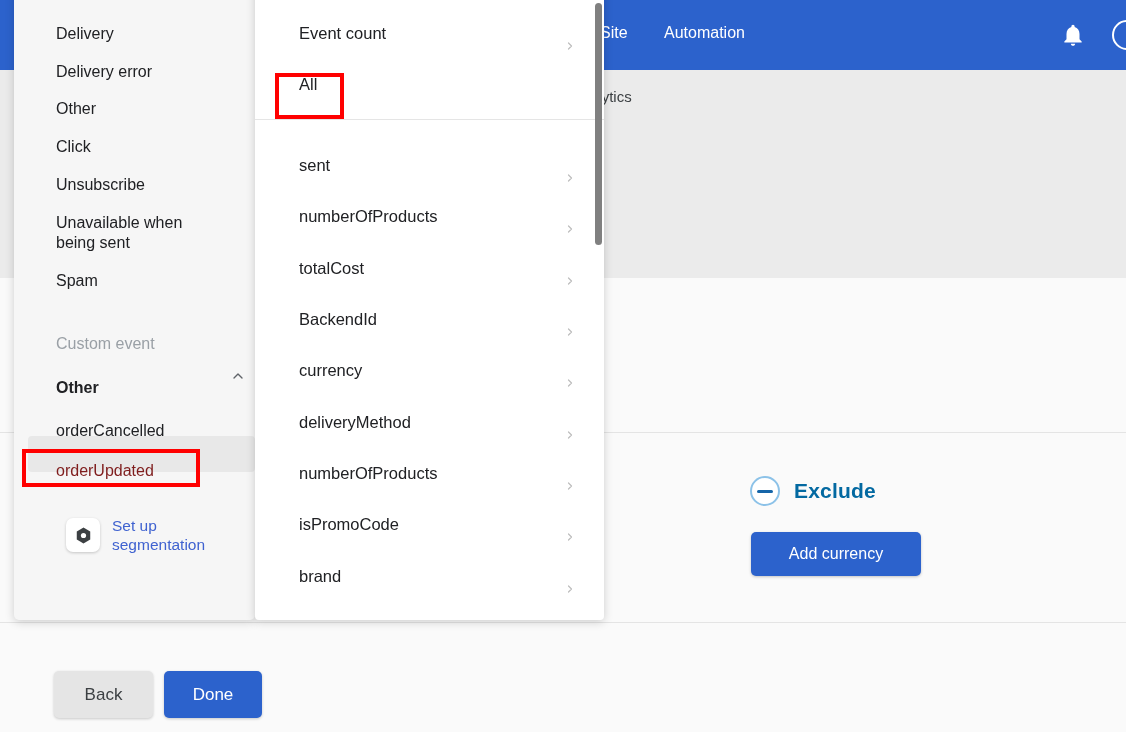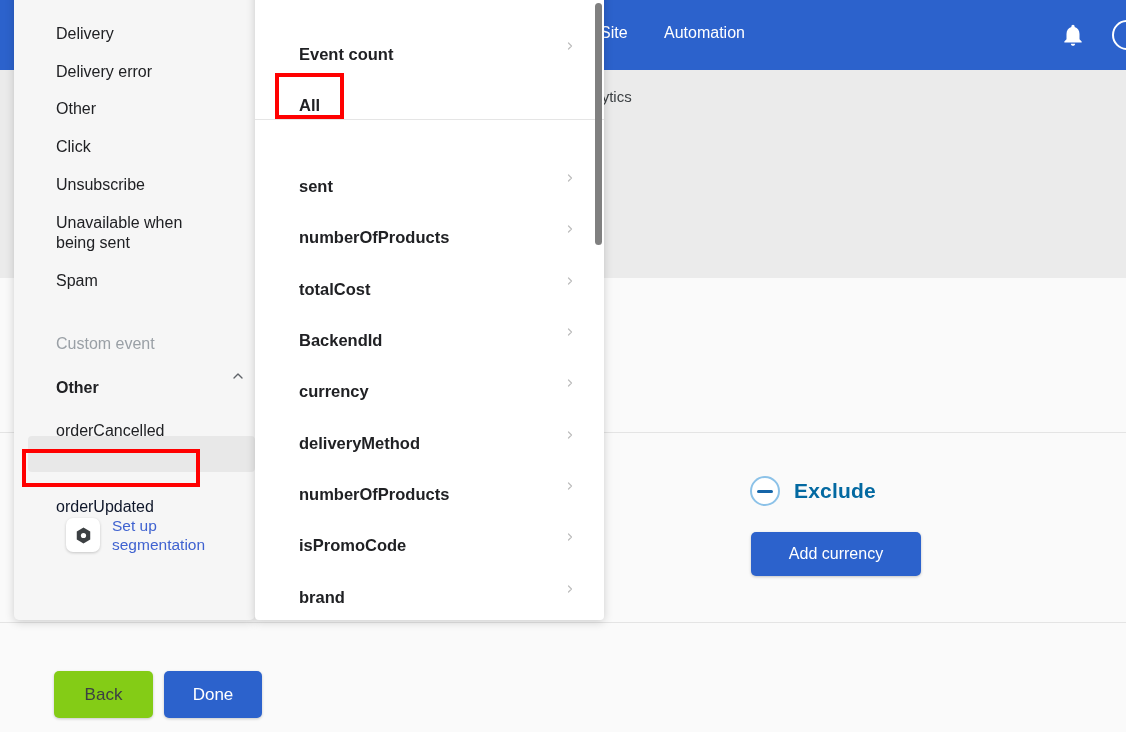--- a/index.html
+++ b/index.html
@@ -78,21 +78,21 @@
     font-size: 16px; border: none; border-radius: 5px;
     cursor: pointer;
     box-shadow: 0 1px 3px rgba(0,0,0,0.22);
     font-family: "Liberation Sans", sans-serif;
   }
 
   
   .btn-back {
     position: absolute; left: 54px; top: 671px;
     width: 99px; height: 47px;
-    background: #84cc16; color: #3c4043;
+    background: #e5e5e5; color: #3c4043;
     font-size: 17px; border: none; border-radius: 5px; cursor: pointer;
     box-shadow: 0 1px 3px rgba(0,0,0,0.2);
     font-family: "Liberation Sans", sans-serif;
   }
   .btn-done {
     position: absolute; left: 164px; top: 671px;
     width: 98px; height: 47px;
     background: #2c62cc; color: #ffffff;
     font-size: 17px; border: none; border-radius: 5px; cursor: pointer;
     box-shadow: 0 1px 3px rgba(0,0,0,0.2);
@@ -127,21 +127,21 @@
     position: absolute; left: 216px; top: 382px;
     width: 16px; height: 16px;
   }
   .evt-selected-bg {
     position: absolute; left: 14px; top: 450px;
     width: 227px; height: 36px;
     background: #e8e8e8; border-radius: 4px;
   }
   .evt-link {
     position: absolute; left: 0; width: 241px; padding-left: 42px;
-    font-size: 16px; color: #0f172a; line-height: 20px; cursor: pointer; margin-top: 36px;
+    font-size: 16px; color: #7f1d1d; line-height: 20px; cursor: pointer;
   }
 
   .segmentation-row {
     position: absolute; left: 52px; top: 530px;
     display: flex; align-items: center; gap: 12px; cursor: pointer; justify-content: flex-end;
   }
   .seg-icon-box {
     width: 34px; height: 34px; border-radius: 7px;
     background: #ffffff; box-shadow: 0 1px 3px rgba(0,0,0,0.2);
     display: flex; align-items: center; justify-content: center;
@@ -155,21 +155,21 @@
     position: absolute; left: 255px; top: -14px;
     width: 349px; height: 634px;
     background: #ffffff;
     border-radius: 4px;
     box-shadow: 0 2px 10px rgba(0,0,0,0.18);
     overflow: hidden;
   }
   .prop-row {
     position: absolute; left: 0; width: 349px; height: 40px;
     padding-left: 44px; cursor: pointer;
-    display: flex; align-items: flex-end; font-weight: bold;
+    display: flex; align-items: flex-start;
   }
   .prop-label { font-size: 16.5px; color: #202124; }
   .chev-right {
     position: absolute; right: 28px; top: 50%; transform: translateY(-50%);
     width: 12px; height: 12px;
   }
   .panel-sep {
     position: absolute; left: 0; top: 133px; width: 349px; height: 1px;
     background: #e5e5e5;
   }

